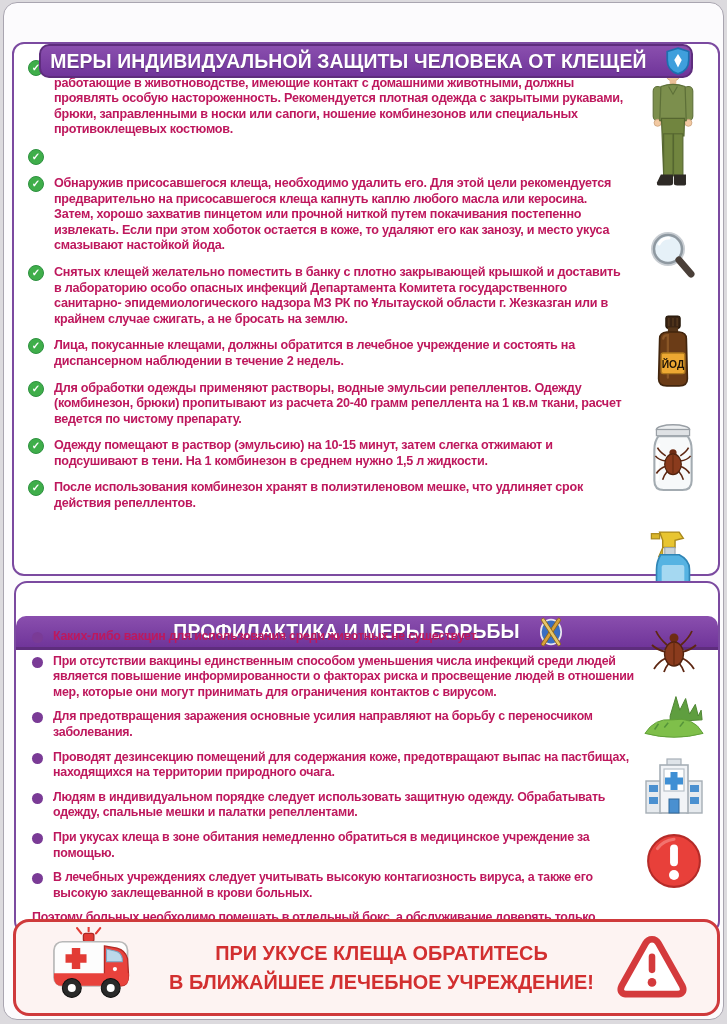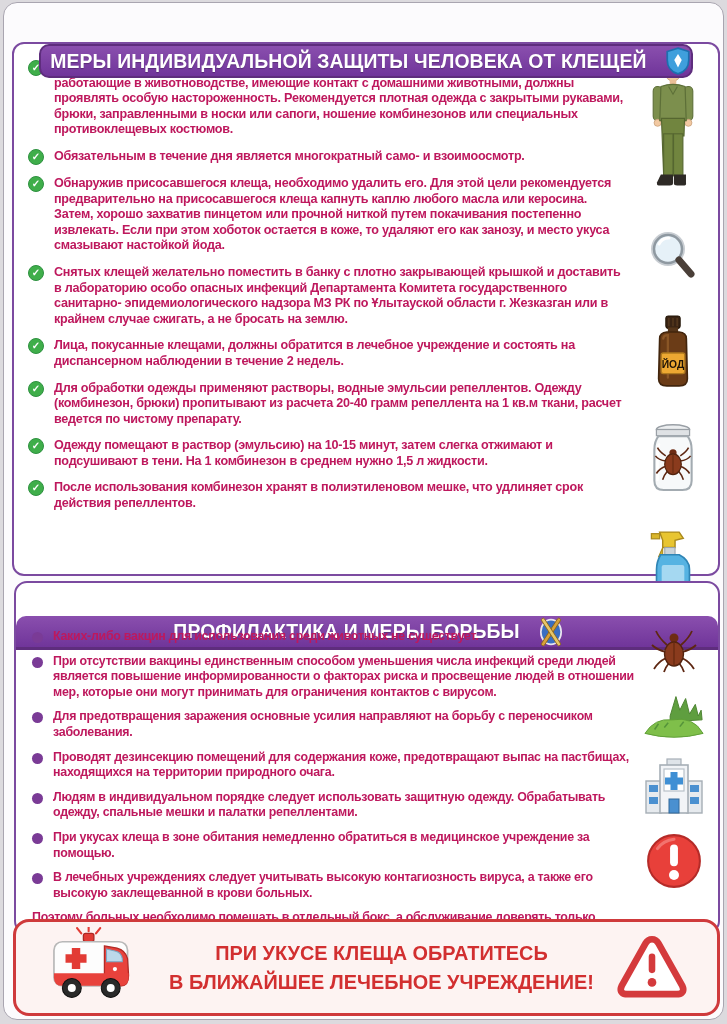--- a/index.html
+++ b/index.html
@@ -101,21 +101,20 @@
   </div>
 
   <div class="box1">
     <div class="items1">
       <div class="item">
         <span class="check">✓</span>
         <span class="txt">В период активности клещей люди, оказывающиеся в зоне заклещеванной территории или работающие в животноводстве, имеющие контакт с домашними животными, должны проявлять особую настороженность. Рекомендуется плотная одежда с закрытыми рукавами, брюки, заправленными в носки или сапоги, ношение комбинезонов или специальных противоклещевых костюмов.</span>
       </div>
       <div class="item">
         <span class="check">✓</span>
-        <span class="txt">Обязательным в течение дня является многократный само- и взоимоосмотр.</span>
       </div>
       <div class="item">
         <span class="check">✓</span>
         <span class="txt">Обнаружив присосавшегося клеща, необходимо удалить его. Для этой цели рекомендуется предварительно на присосавшегося клеща капнуть каплю любого масла или керосина. Затем, хорошо захватив пинцетом или прочной ниткой путем покачивания постепенно извлекать. Если при этом хоботок остается в коже, то удаляют его как занозу, и место укуса смазывают настойкой йода.</span>
       </div>
       <div class="item">
         <span class="check">✓</span>
         <span class="txt">Снятых клещей желательно поместить в банку с плотно закрывающей крышкой и доставить в лабораторию особо опасных инфекций Департамента Комитета государственного санитарно- эпидемиологического надзора МЗ РК по Ұлытауской области г. Жезказган или в крайнем случае сжигать, а не бросать на землю.</span>
       </div>
       <div class="item">

